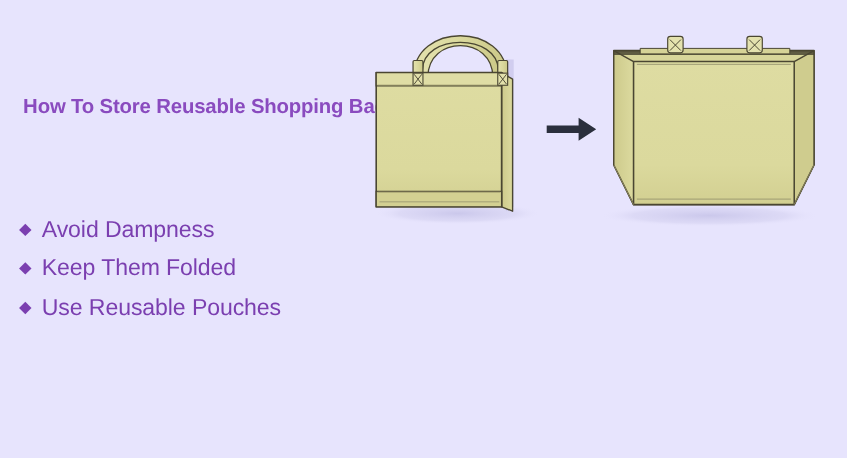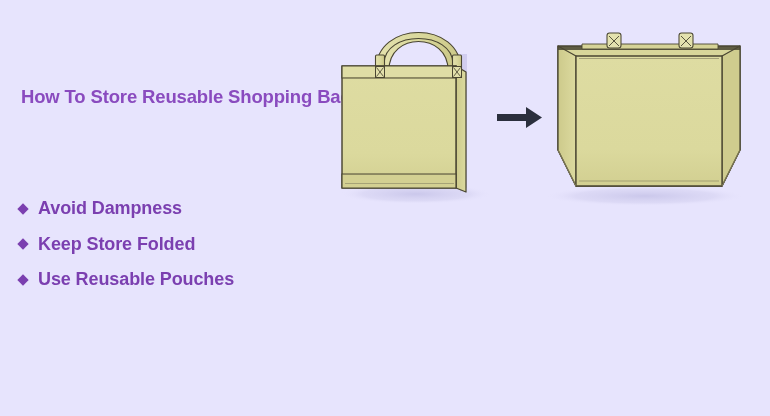--- a/index.html
+++ b/index.html
@@ -62,22 +62,22 @@
     left: 19px;
     top: 50%;
     width: 8px;
     height: 8px;
     margin-top: -4px;
     background: #7b3fb0;
     transform: rotate(45deg);
   }
   .bullet-text {
     padding-left: 18px;
-    font-size: 18px;
-    font-weight: bold;
+    font-size: 21px;
+    font-weight: normal;
     letter-spacing: -0.1px;
     color: #7b3fb0;
     white-space: nowrap;
   }
 
   
   #illustration {
     position: absolute;
     left: 330px;
     top: 0;
@@ -97,21 +97,21 @@
 
     <div id="page-title" style="color: rgb(138, 75, 191);">How To Store Reusable Shopping Bags</div>
 
     <ul id="bullet-list">
       <li class="bullet-row">
         <span class="bullet-marker" style="background: rgb(123, 63, 176);"></span>
         <span class="bullet-text" style="color: rgb(123, 63, 176);">Avoid Dampness</span>
       </li>
       <li class="bullet-row">
         <span class="bullet-marker" style="background: rgb(123, 63, 176);"></span>
-        <span class="bullet-text" style="color: rgb(123, 63, 176);">Keep Store Folded</span>
+        <span class="bullet-text" style="color: rgb(123, 63, 176);">Keep Them Folded</span>
       </li>
       <li class="bullet-row">
         <span class="bullet-marker" style="background: rgb(123, 63, 176);"></span>
         <span class="bullet-text" style="color: rgb(123, 63, 176);">Use Reusable Pouches</span>
       </li>
     </ul>
   </div>
 
   <div id="illustration">
     <svg width="440" height="416" viewBox="0 0 440 416">

